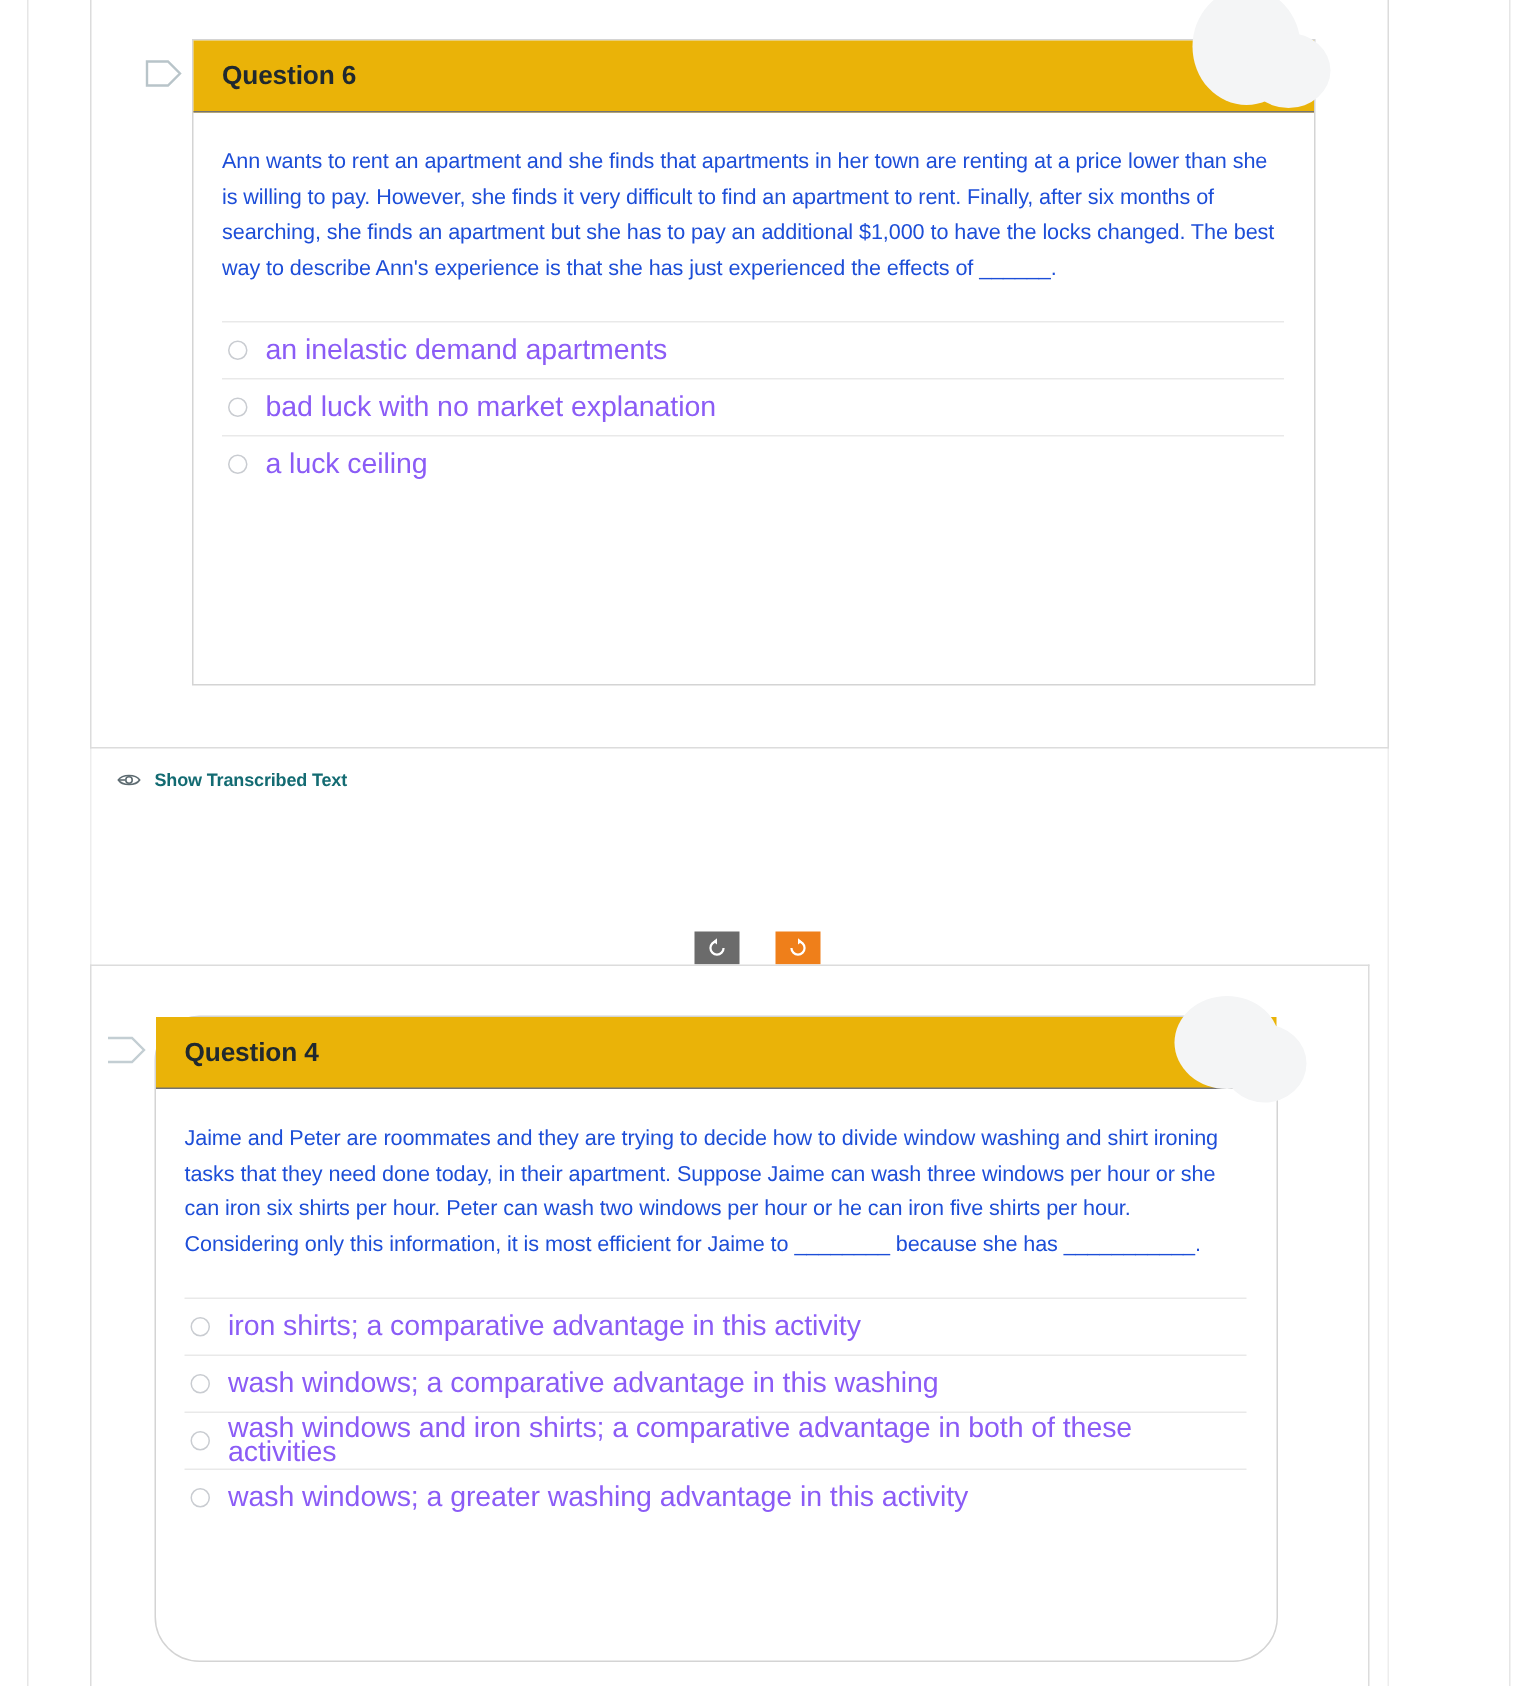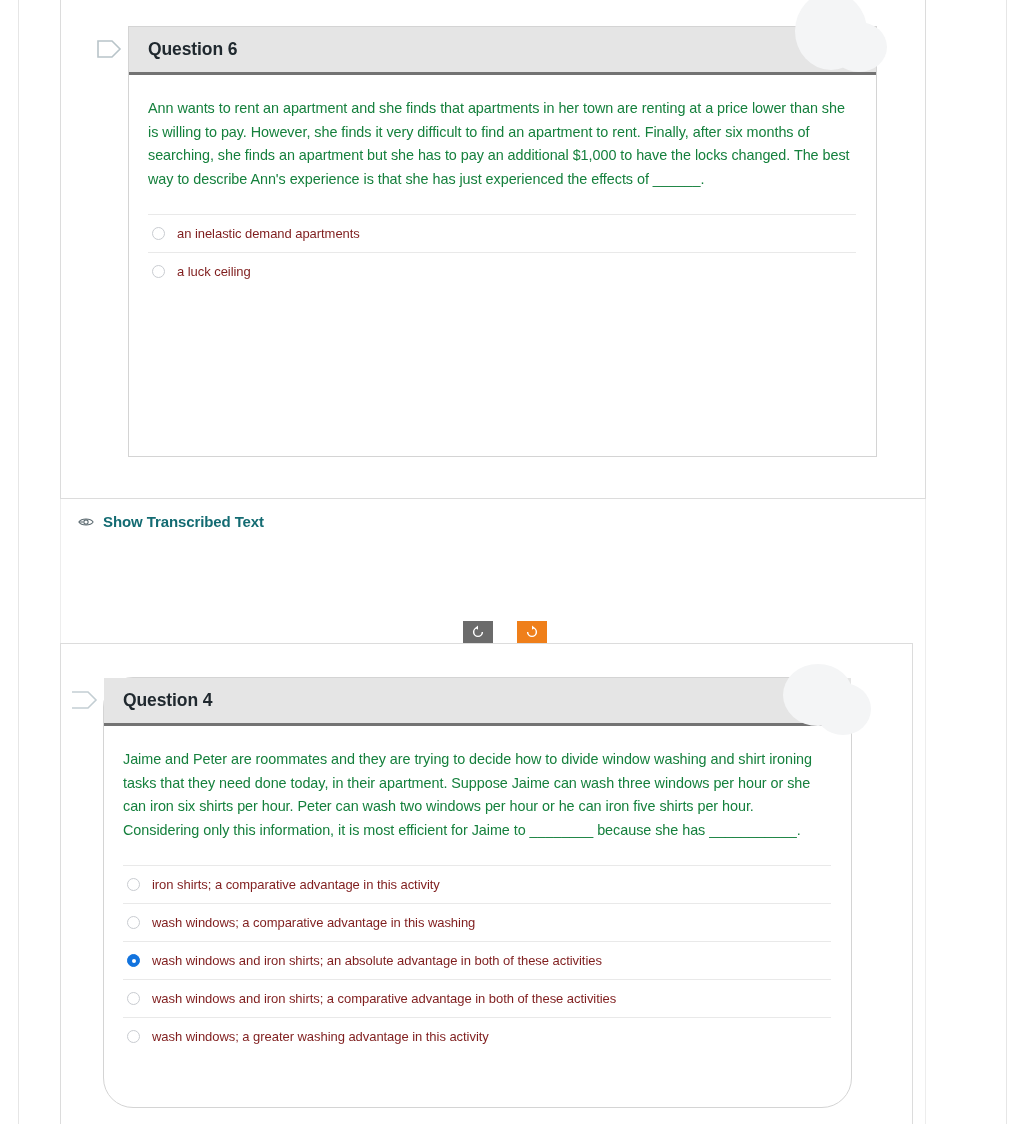--- a/index.html
+++ b/index.html
@@ -55,42 +55,42 @@
   .question-card {
     position: absolute;
     border: 1px solid #d4d4d4;
     background: #ffffff;
   }
   #card-q6 { left: 128px; top: 26px; width: 749px; height: 431px; }
   #card-q4 { left: 103px; top: 677px; width: 749px; height: 431px; border-radius: 30px; }
 
   .card-header {
     height: 48px;
-    background: #e5e5e5;
-    border-bottom: 3px solid #737373;
+    background: #eab308;
+    border-bottom: 1px solid #737373;
     display: flex;
     align-items: center;
     padding-left: 19px;
     text-align: center;
   }
   .card-header .title {
     font-size: 17.5px;
     font-weight: bold;
     color: #20292f;
     letter-spacing: -0.1px;
   }
 
   .card-body {
     padding: 22px 20px 0 19px;
   }
 
   .stem {
     font-size: 14.4px;
     line-height: 23.6px;
-    color: #15803d;
+    color: #1d4ed8;
     letter-spacing: -0.05px;
   }
 
   
   .options { margin-top: 23px; }
 
   .option {
     display: flex;
     align-items: center;
     height: 38px;
@@ -121,38 +121,38 @@
     top: 50%;
     width: 4px;
     height: 4px;
     margin-left: -2px;
     margin-top: -2px;
     border-radius: 50%;
     background: #ffffff;
   }
 
   .option-label {
-    font-size: 13px;
-    color: #7f1d1d;
+    font-size: 19px;
+    color: #8b5cf6;
     letter-spacing: -0.05px;
     line-height: 16px;
   }
 
   
   .transcribe-link {
     position: absolute;
     left: 78px;
     top: 513px;
     display: flex;
     align-items: center;
     gap: 9px;
     cursor: pointer;
   }
   .transcribe-link .label {
-    font-size: 15px;
+    font-size: 12px;
     font-weight: bold;
     color: #136b72;
     letter-spacing: -0.1px;
   }
   .eye-icon { width: 16px; height: 12px; display: block; }
 
   
   .rotate-btn {
     position: absolute;
     width: 30px;
@@ -199,20 +199,24 @@
   <div class="question-card" id="card-q6">
     <div class="card-header">
       <span class="title">Question 6</span>
     </div>
     <div class="card-body">
       <p class="stem">Ann wants to rent an apartment and she finds that apartments in her town are renting at a price lower than she is willing to pay. However, she finds it very difficult to find an apartment to rent. Finally, after six months of searching, she finds an apartment but she has to pay an additional $1,000 to have the locks changed. The best way to describe Ann's experience is that she has just experienced the effects of ______.</p>
       <div class="options">
         <div class="option">
           <span class="radio"></span>
           <span class="option-label">an inelastic demand apartments</span>
+        </div>
+        <div class="option">
+          <span class="radio"></span>
+          <span class="option-label">bad luck with no market explanation</span>
         </div>
         <div class="option">
           <span class="radio"></span>
           <span class="option-label">a luck ceiling</span>
         </div>
       </div>
     </div>
   </div>
 
   <div class="blob" id="blob-q6-a"></div>
@@ -255,24 +259,20 @@
       <p class="stem">Jaime and Peter are roommates and they are trying to decide how to divide window washing and shirt ironing tasks that they need done today, in their apartment. Suppose Jaime can wash three windows per hour or she can iron six shirts per hour. Peter can wash two windows per hour or he can iron five shirts per hour. Considering only this information, it is most efficient for Jaime to ________ because she has ___________.</p>
       <div class="options">
         <div class="option">
           <span class="radio"></span>
           <span class="option-label">iron shirts; a comparative advantage in this activity</span>
         </div>
         <div class="option">
           <span class="radio"></span>
           <span class="option-label">wash windows; a comparative advantage in this washing</span>
         </div>
-        <div class="option selected">
-          <span class="radio"></span>
-          <span class="option-label">wash windows and iron shirts; an absolute advantage in both of these activities</span>
-        </div>
         <div class="option">
           <span class="radio"></span>
           <span class="option-label">wash windows and iron shirts; a comparative advantage in both of these activities</span>
         </div>
         <div class="option">
           <span class="radio"></span>
           <span class="option-label">wash windows; a greater washing advantage in this activity</span>
         </div>
       </div>
     </div>

